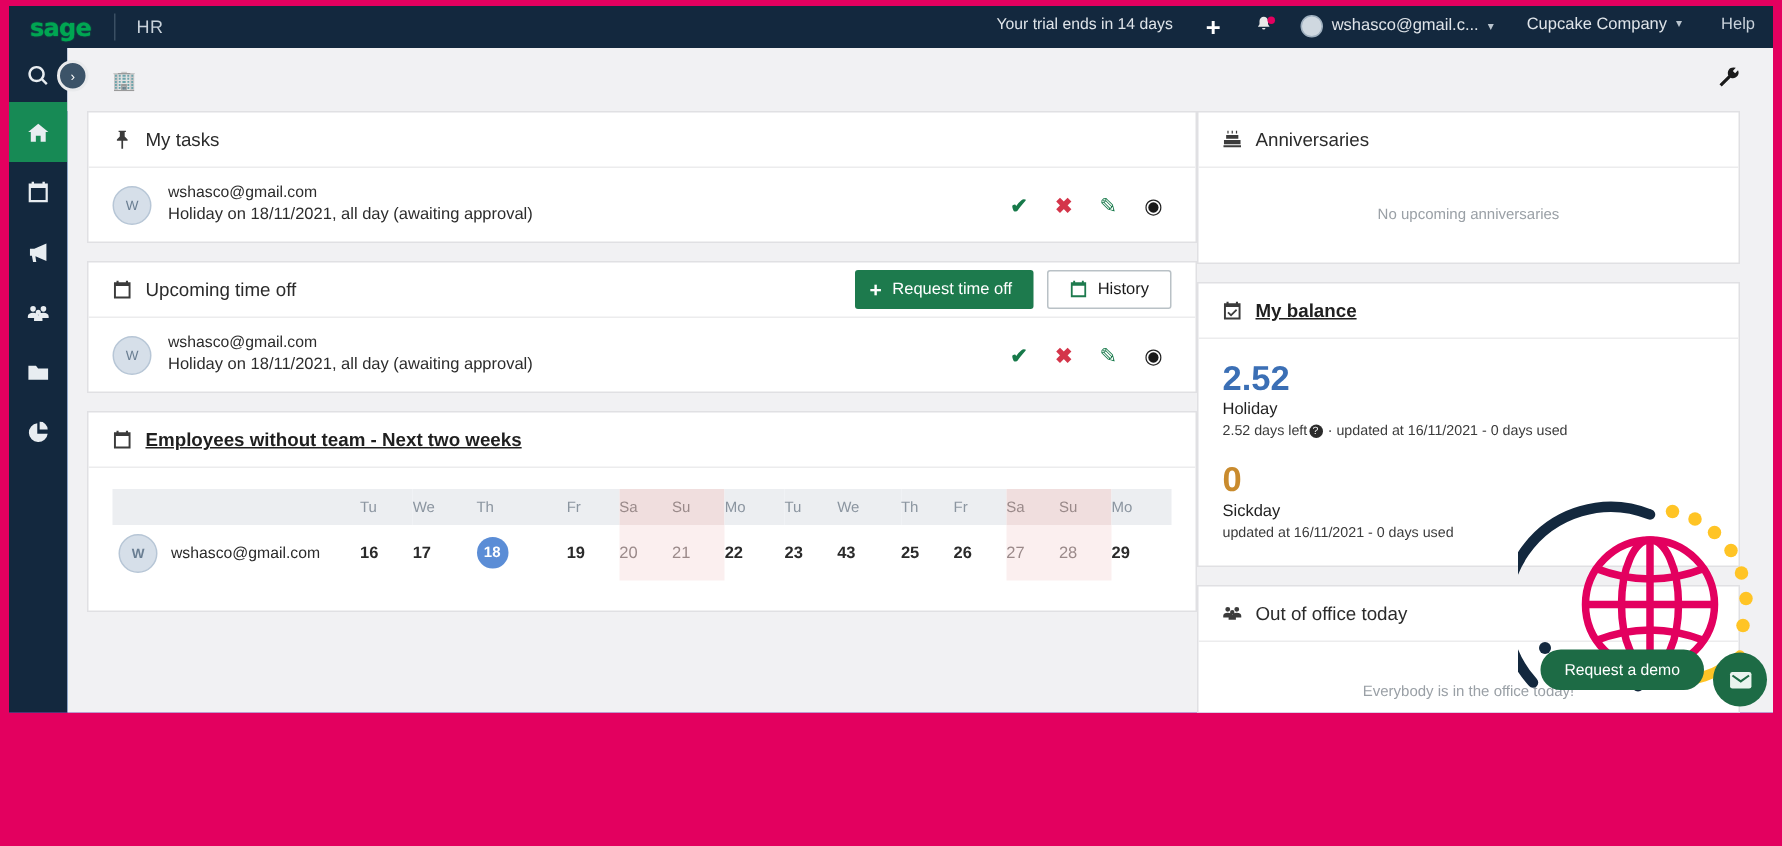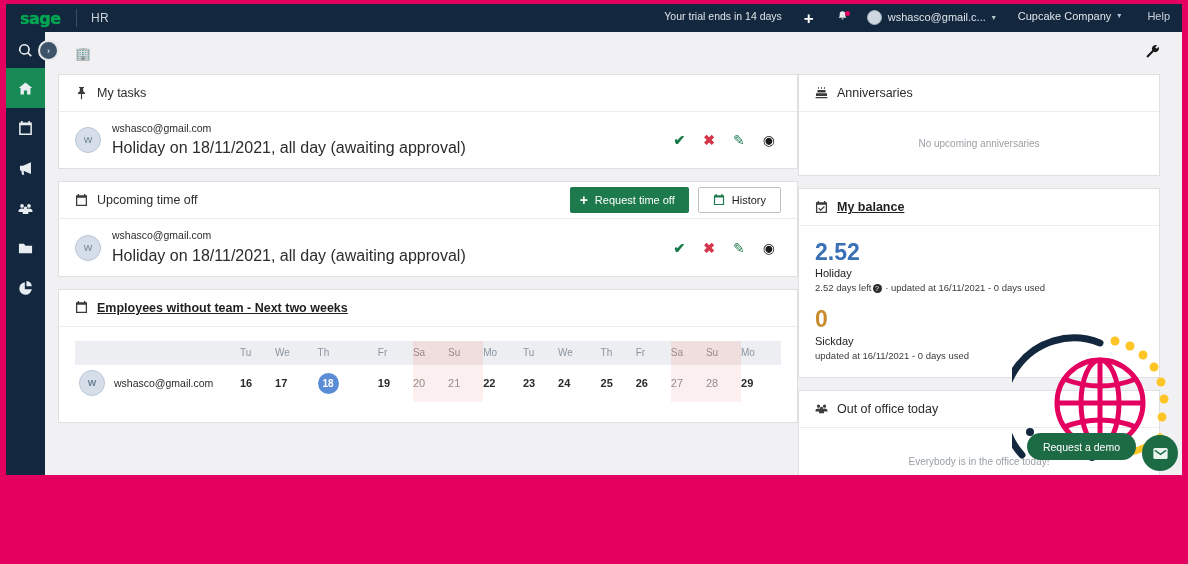--- a/index.html
+++ b/index.html
@@ -104,21 +104,21 @@
   .btn-outline svg { width: 12px; height: 12px; fill: #1d7a4d; }
 
   .task-row { display: flex; align-items: center; padding: 9px 16px; min-height: 48px;}
   .avatar-md {
     width: 26px; height: 26px; border-radius: 50%;
     background: #d6dfe9; border: 1px solid #b7c6d6;
     display: flex; align-items: center; justify-content: center;
     font-size: 9px; color: #6a7e92; margin-right: 11px; flex: none;
   }
   .task-texts .t1 { font-size: 10.5px; color: #2c2c2c; line-height: 1.45; }
-  .task-texts .t2 { font-size: 16px; color: #2c2c2c; line-height: 1.45; }
+  .task-texts .t2 { font-size: 11px; color: #2c2c2c; line-height: 1.45; }
   .task-actions { margin-left: auto; display: flex; align-items: center; gap: 18px; padding-right: 6px;}
   .act { font-size: 14px; cursor: pointer; line-height: 1;}
   .act.check { color: #17794a; font-weight: bold;}
   .act.cross { color: #d4354a; font-weight: bold;}
   .act.pencil { color: #17794a; }
   .act.eye { color: #1a1a1a; }
 
   
   .cal-wrap { padding: 14px 16px 20px 16px; }
   .cal-table { width: 100%; border-collapse: collapse; }
@@ -351,21 +351,21 @@
                       </div>
                     </td>
                     <td>16</td>
                     <td>17</td>
                     <td><span class="daycircle">18</span></td>
                     <td>19</td>
                     <td class="we">20</td>
                     <td class="we">21</td>
                     <td>22</td>
                     <td>23</td>
-                    <td>24</td>
+                    <td>43</td>
                     <td>25</td>
                     <td>26</td>
                     <td class="we">27</td>
                     <td class="we">28</td>
                     <td>29</td>
                   </tr>
                 </tbody>
             </table>
           </div>
         </div>

